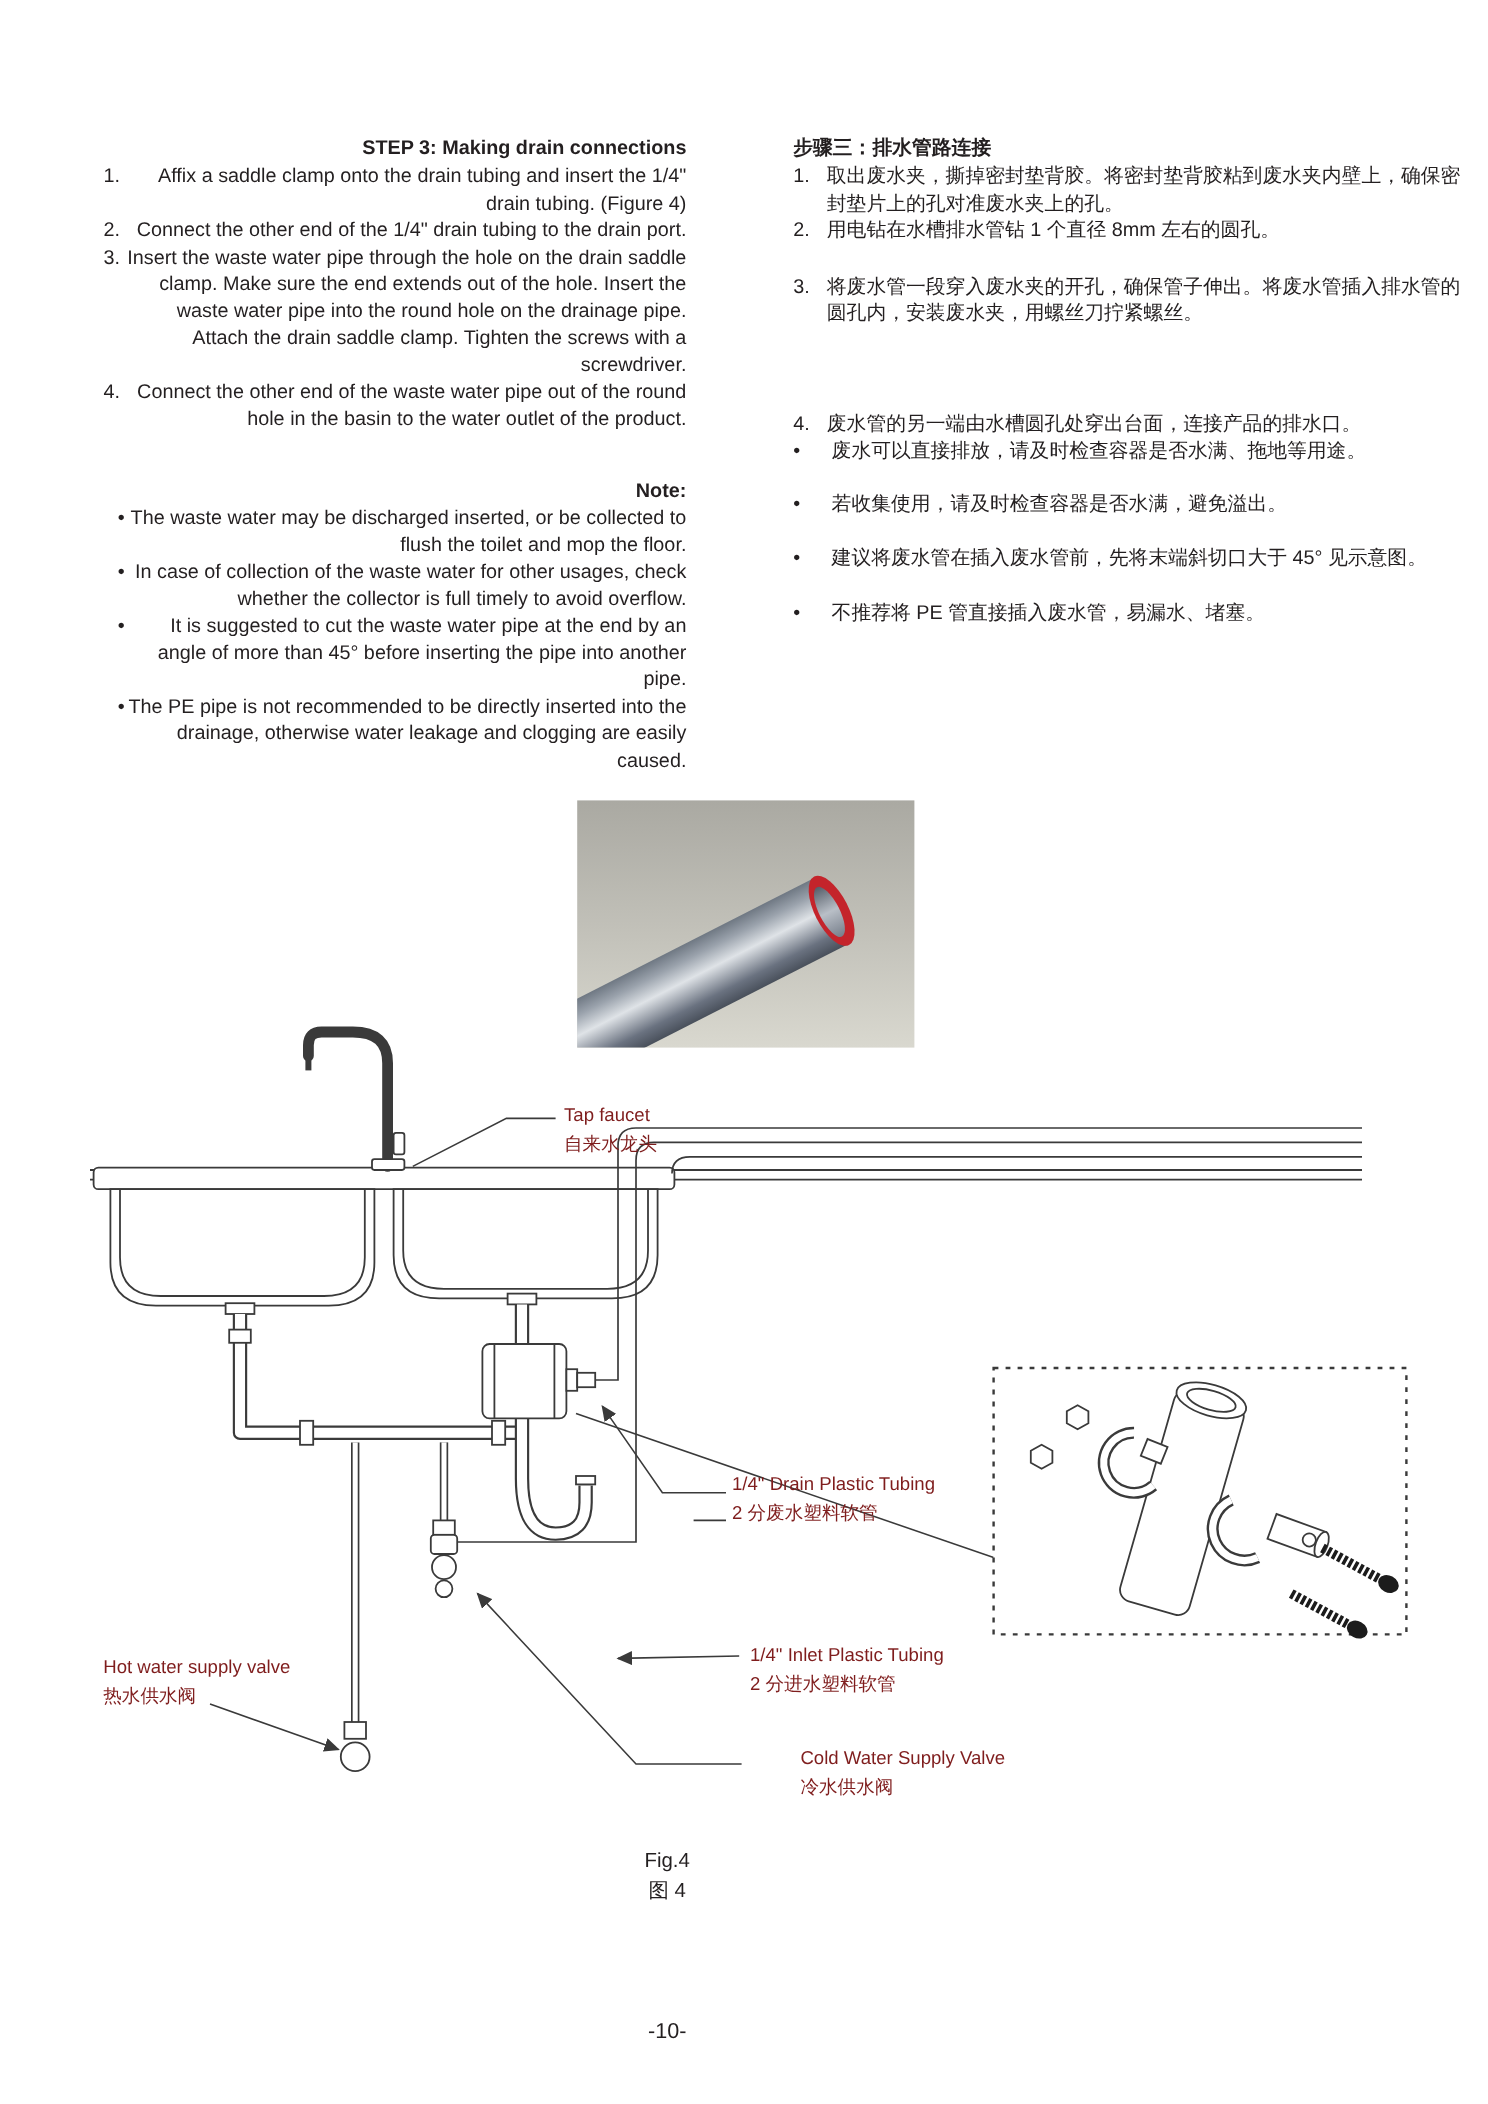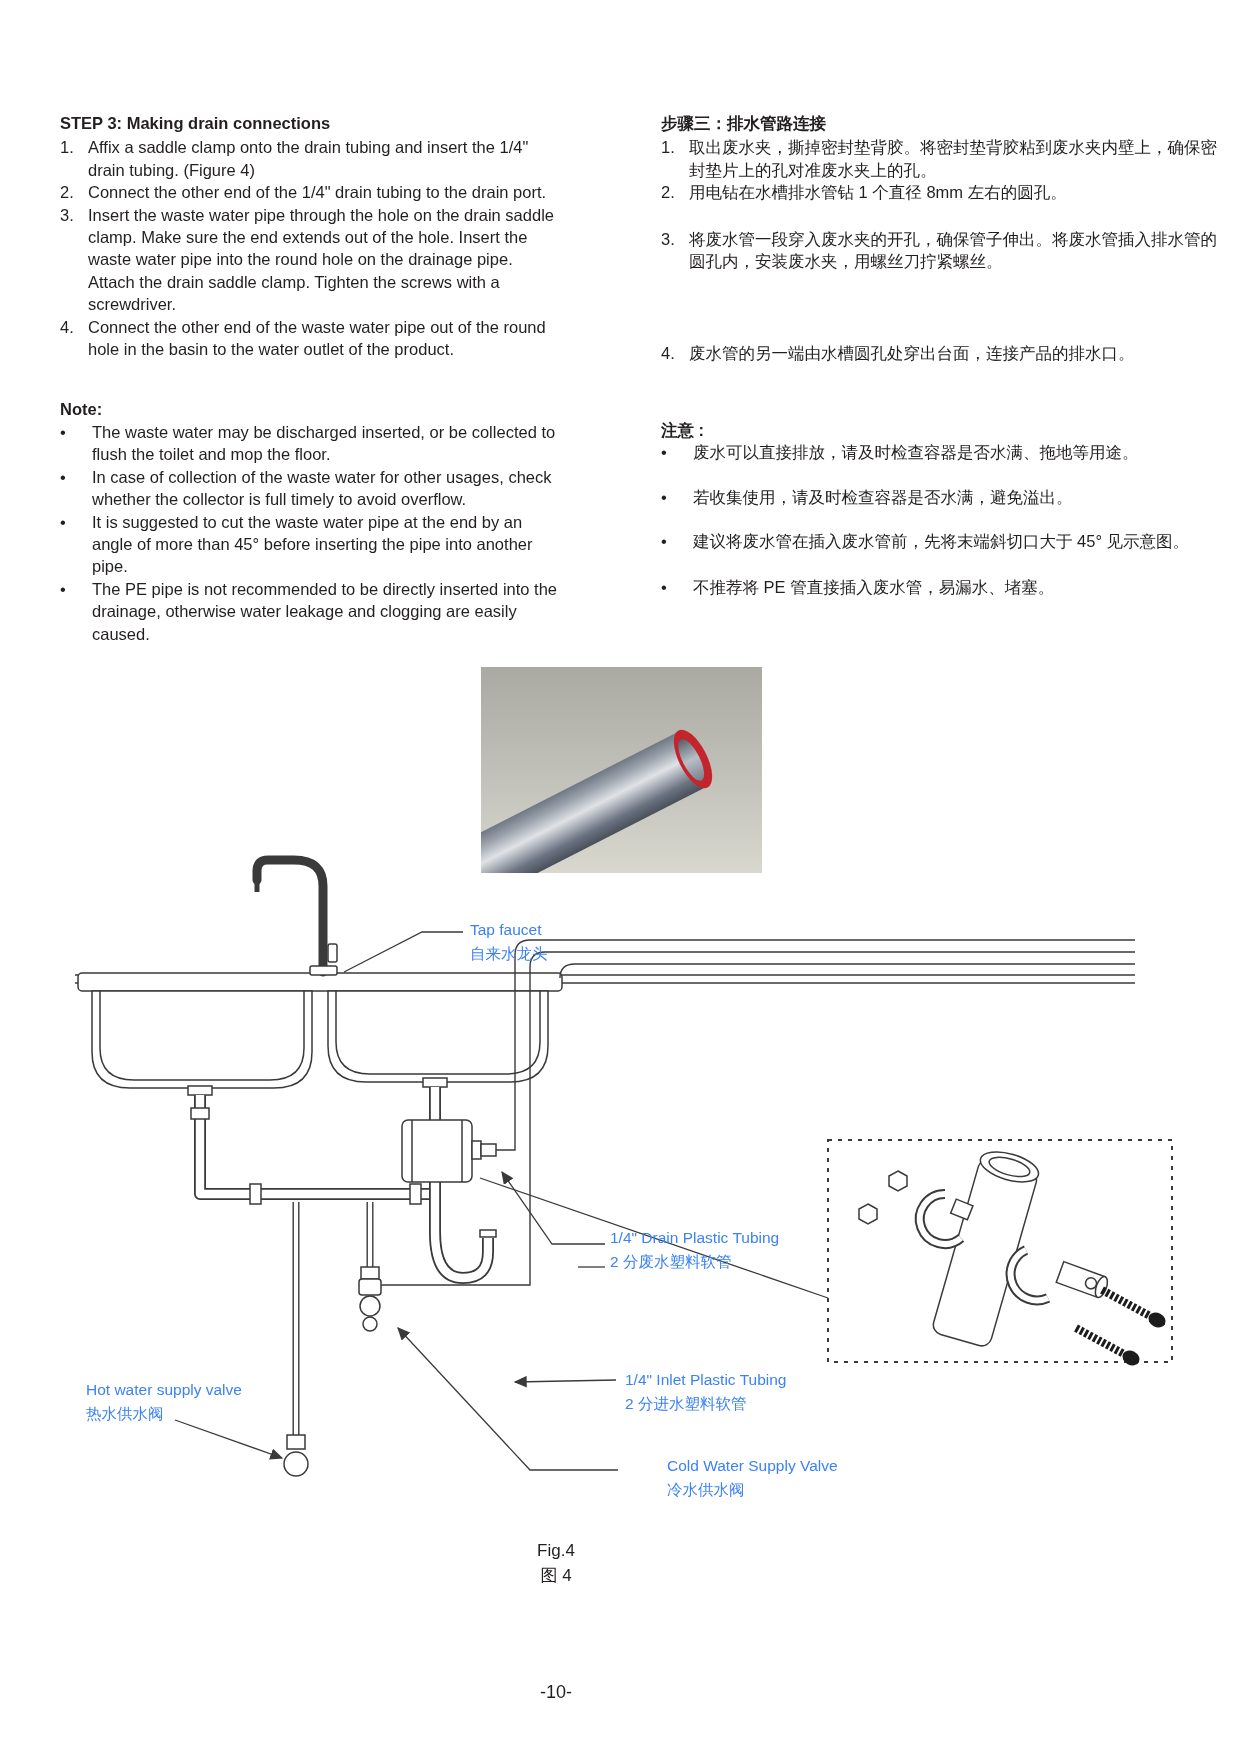--- a/index.html
+++ b/index.html
@@ -1,32 +1,32 @@
 <!DOCTYPE html>
 <html><head>
 <meta charset="utf-8">
 <style>
   html,body{margin:0;padding:0;}
   body{
     width:1240px;height:1753px;position:relative;background:#ffffff;
     font-family:"Liberation Sans","DejaVu Sans",sans-serif;color:#231f20;
   }
   .col{position:absolute;top:112px;font-size:16.5px;line-height:22.4px;}
-  .col-left{left:60px;width:500px;}
+  .col-left{left:72px;width:500px;text-align:right;}
   .col-right{left:661px;width:560px;}
   .heading{font-weight:bold;margin:0 0 2px 0;}
   .li{display:flex;}
   .li .num{flex:0 0 28px;}
   .li .txt{flex:1;}
   .note-head{font-weight:bold;margin-top:38px;}
   .bullets .li .num{flex:0 0 32px;}
   .photo{position:absolute;left:481px;top:667px;width:281px;height:206px;
     background:linear-gradient(180deg,#aaa9a2 0%,#c3c2ba 55%,#d9d8cf 100%);}
   .figure{position:absolute;left:60px;top:820px;width:1130px;height:720px;}
-  .fig-label{position:absolute;font-size:15.5px;line-height:24px;color:#3b82f6;white-space:nowrap;}
+  .fig-label{position:absolute;font-size:15.5px;line-height:24px;color:#7f1d1d;white-space:nowrap;}
   .caption{position:absolute;left:476px;top:1538px;width:160px;text-align:center;
     font-size:17px;line-height:25px;}
   .pagenum{position:absolute;left:476px;top:1682px;width:160px;text-align:center;font-size:18px;}
   svg{display:block;}
   
   .po{stroke:#3a3a3a;stroke-width:12;fill:none;stroke-linejoin:round;}
   .pi{stroke:#ffffff;stroke-width:8.4;fill:none;stroke-linejoin:round;}
   .so{stroke:#3a3a3a;stroke-width:7;fill:none;stroke-linejoin:round;}
   .si{stroke:#ffffff;stroke-width:4.2;fill:none;stroke-linejoin:round;}
   .ln{stroke:#3a3a3a;stroke-width:1.5;fill:none;}
@@ -87,21 +87,20 @@
       <span class="txt">用电钻在水槽排水管钻 1 个直径 8mm 左右的圆孔。</span>
     </div>
   <div class="li" style="margin-top:24px;">
       <span class="num">3.</span>
       <span class="txt">将废水管一段穿入废水夹的开孔，确保管子伸出。将废水管插入排水管的圆孔内，安装废水夹，用螺丝刀拧紧螺丝。</span>
     </div>
   <div class="li" style="margin-top:70px;">
       <span class="num">4.</span>
       <span class="txt">废水管的另一端由水槽圆孔处穿出台面，连接产品的排水口。</span>
     </div>
-  <div class="note-head" style="margin-top:54px;">注意 :</div>
   <div class="bullets">
     <div class="li">
         <span class="num">•</span>
         <span class="txt">废水可以直接排放，请及时检查容器是否水满、拖地等用途。</span>
       </div>
     <div class="li" style="margin-top:22px;">
         <span class="num">•</span>
         <span class="txt">若收集使用，请及时检查容器是否水满，避免溢出。</span>
       </div>
     <div class="li" style="margin-top:22px;">

